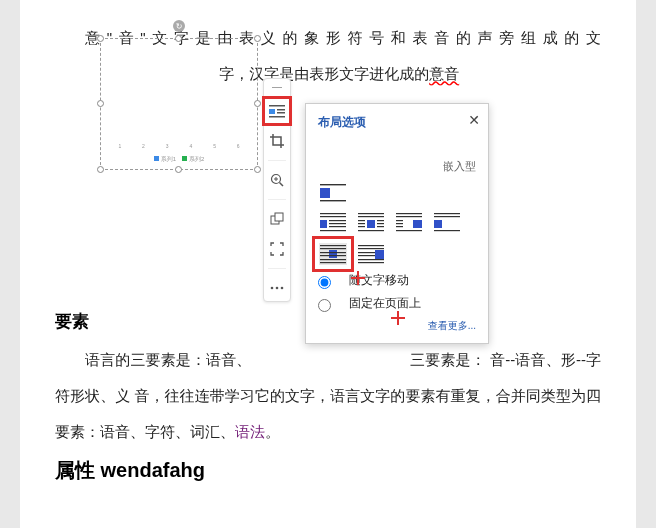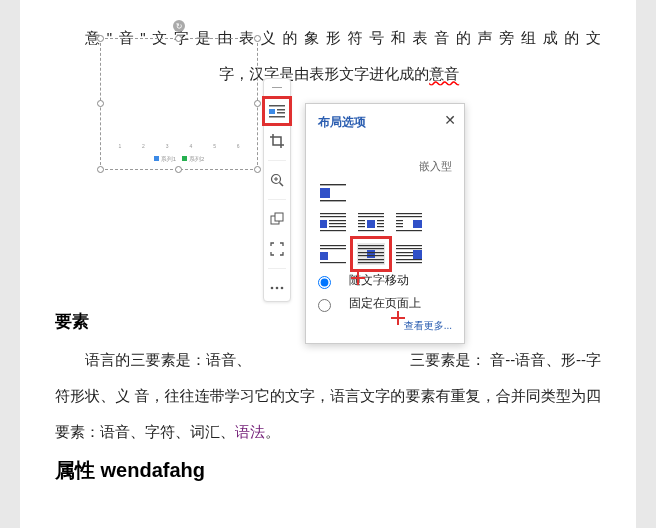--- a/index.html
+++ b/index.html
@@ -26,21 +26,21 @@
     .chart-legend { position: absolute; bottom: 6px; left: 0; right: 0; display: flex; justify-content: center; gap: 6px; font-size: 6px; color: #999; }
     .chart-axis { position: absolute; left: 8px; right: 8px; bottom: 19px; height: 8px; display: flex; font-size: 5px; color: #999; }
     .chart-axis span { flex: 1; text-align: center; }
     .leg-box { width: 5px; height: 5px; display: inline-block; margin-right: 2px; }
 
     .toolbar { position: absolute; left: 243px; top: 78px; width: 28px; background: #fff; border: 1px solid #ddd; border-radius: 4px; padding: 2px 0; display: flex; flex-direction: column; align-items: center; gap: 8px; box-shadow: 0 1px 3px rgba(0,0,0,0.1); z-index: 5; }
     .tool-btn { width: 22px; height: 22px; display: flex; align-items: center; justify-content: center; color: #555; font-size: 13px; cursor: pointer; }
     .tool-btn.first { outline: 3px solid #e03030; outline-offset: 1px; }
     .tool-divider { height: 1px; background: #eee; width: 18px; }
 
-    .popup { position: absolute; left: 285px; top: 103px; width: 160px; background: #fff; border: 1px solid #ccc; box-shadow: 0 2px 8px rgba(0,0,0,0.2); padding: 10px 12px; font-size: 12px; z-index: 10; }
+    .popup { position: absolute; left: 285px; top: 103px; width: 184px; background: #fff; border: 1px solid #ccc; box-shadow: 0 2px 8px rgba(0,0,0,0.2); padding: 10px 12px; font-size: 12px; z-index: 10; }
     .popup-title { color: #2a5db0; font-weight: bold; font-size: 12px; }
     .popup-close { position: absolute; top: 8px; right: 8px; font-size: 14px; cursor: pointer; color: #444; }
     .popup-section { font-size: 11px; color: #666; margin: 28px 0 6px; text-align: right; }
     .wrap-icons { display: flex; flex-wrap: wrap; gap: 8px; margin-bottom: 6px; }
     .wrap-icon { width: 30px; height: 24px; border: 1px solid #fff; display: flex; align-items: center; justify-content: center; position: relative; cursor: pointer; }
     .wrap-icon svg { width: 26px; height: 20px; }
     .wrap-icon.hl { outline: 3px solid #e03030; outline-offset: 3px; background: #e8e8e8; }
     .radio-row { display: flex; align-items: flex-end; gap: 18px; margin: 6px 0; font-size: 12px; color: #222; }
     .radio-row input { margin: 0; }
     .popup-link { text-align: right; margin-top: 6px; }

